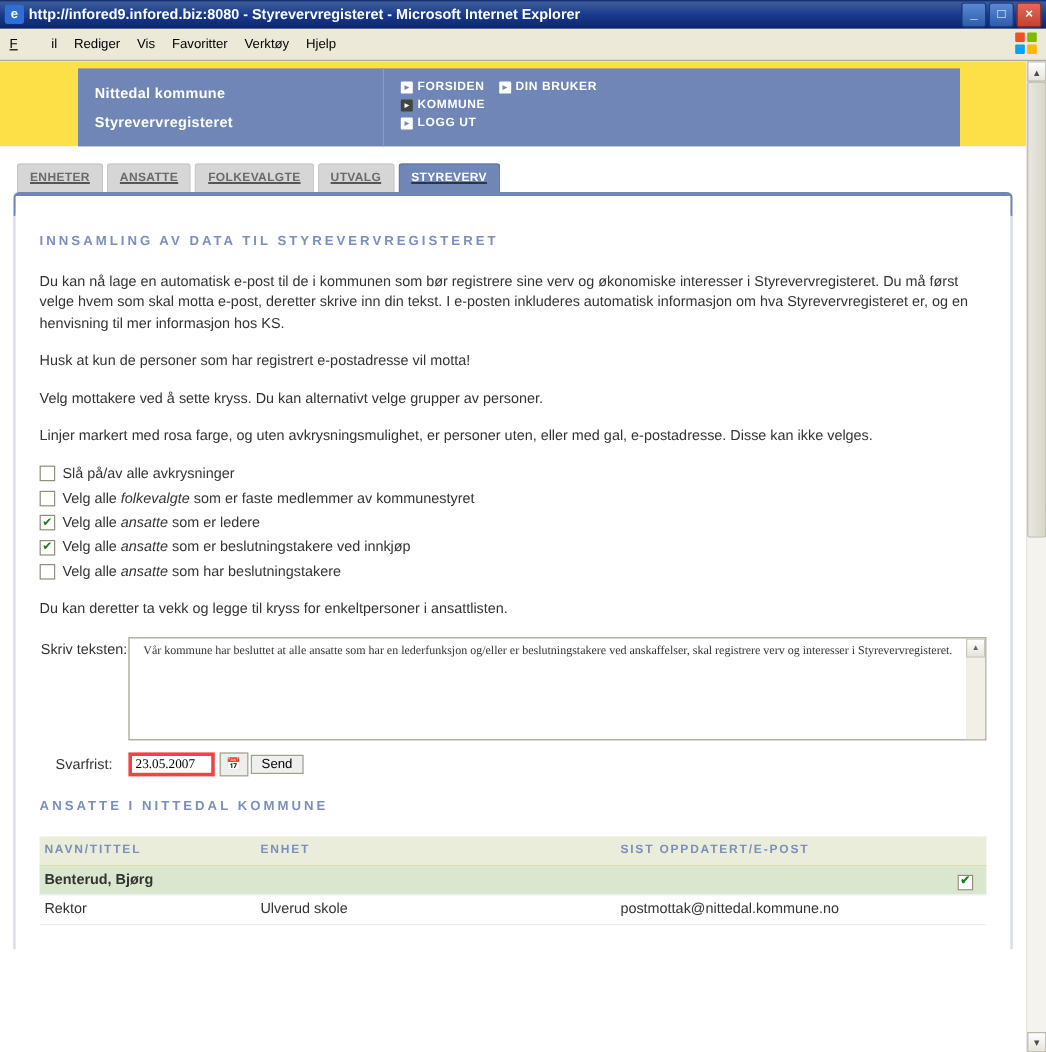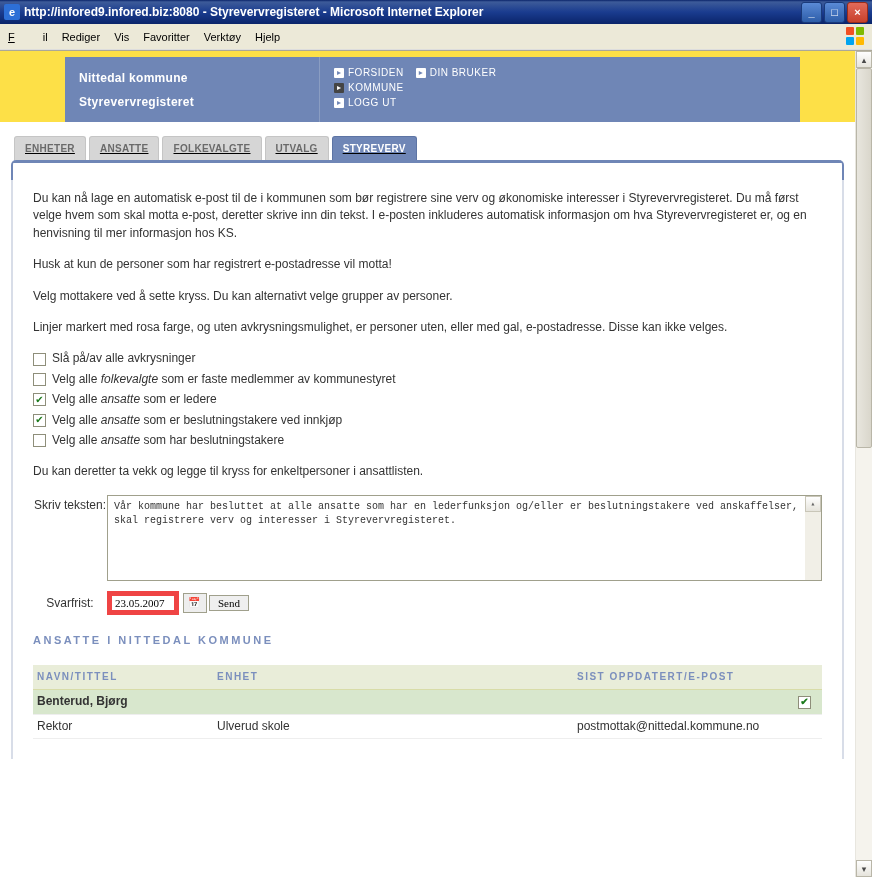--- a/index.html
+++ b/index.html
@@ -145,21 +145,21 @@
     display:inline-block;
     width:10px; height:10px;
     background:#fff;
     color:#6f86b6;
     font-size:8px;
     line-height:10px;
     text-align:center;
     border-radius:1px;
   }
   .arrow-icon.sel { background:#444; color:#fff;}
-  .navlink { color:#fff; font-weight:normal; font-size:10px; letter-spacing:.5px;}
+  .navlink { color:#fff; font-weight:bold; font-size:10px; letter-spacing:.5px;}
   .navline .col2 { margin-left: 8px;}
 
   
   .tabrow {
     background:#fff;
     padding:14px 0 0 14px;
     display:flex;
     gap:3px;
     border-bottom:0;
     text-decoration:underline;
@@ -230,78 +230,79 @@
   .checkbox.checked::after { content:"✔"; }
   .italic { font-style: italic; }
 
   .form-row { display:flex; align-items:flex-start; margin-bottom:10px; }
   .form-label { width:74px; flex:none; padding-top:2px;text-align:center;}
   .textarea {
     flex:1;
     height:86px;
     border:1px solid #a0a08c;
     background:#fff;
-    font-family:Liberation Mono, monospace;
+    font-family:Liberation Serif, serif;
     font-size:10px;
     padding:4px 22px;
     resize:none;
     position:relative;
+    text-align:center;
   }
   .textarea-inner {
     position:absolute; left:0; top:0; right:16px; bottom:0;
     padding:4px 6px;
     color:#333;
   }
   .textarea-scroll {
     position:absolute; right:0; top:0; bottom:0; width:16px;
     background:#f1efe7;
   }
   .textarea-scroll .sarrow{
     height:16px;border:1px solid #c9c6b8;background:linear-gradient(#fefefe,#e6e4dc);
     display:flex;align-items:center;justify-content:center;font-size:8px;color:#666;
   }
 
   .date-input {
     width:72px;
-    border:5px solid #ef4444;
+    border:3px solid #ef4444;
     background:#fff;
     font-size:11px;
     padding:1px 3px;
     font-family:Tahoma;
   }
   .calbtn {
     width:24px; height:20px;
     border:1px solid #a0a08c;
     background:#eee;
     display:inline-flex;
     align-items:center;justify-content:center;
     margin:0 2px 0 4px;
     font-size:10px;
   }
   .sendbtn {
     border:1px solid #a0a08c;
     background:#efefef;
     padding:1px 8px;
     font-size:11px;
-    font-family:Liberation Serif, serif;
+    font-family:Liberation Sans, sans-serif;
   }
 
   .table-head {
     background:#e9edd9;
     display:flex;
     color:#7b8fbd;
     font-size:10px;
     letter-spacing:1.5px;
     font-weight:bold;
     padding:5px 4px;
     border-bottom:1px solid #d8dca8;
     margin-top:10px;
   }
   .col-a{width:180px;}
-  .col-b{width:360px;}
+  .col-b{width:300px;}
   .col-c{flex:1;}
   .col-d{width:20px;}
   .table-row {
     display:flex;
     padding:3px 4px;
     font-size:12px;
     border-bottom:1px solid #eee;
   }
   .table-row.hl { background:#d8e7cd; font-weight:bold;}
   .table-row .col-d .checkbox { margin:auto; }
@@ -366,20 +367,21 @@
     <div class="tabrow">
       <div class="tab">ENHETER</div>
       <div class="tab">ANSATTE</div>
       <div class="tab">FOLKEVALGTE</div>
       <div class="tab">UTVALG</div>
       <div class="tab active">STYREVERV</div>
     </div>
     <div class="tabbar-under"></div>
 
     <div class="content">
+      <div class="section-title">INNSAMLING AV DATA TIL STYREVERVREGISTERET</div>
 
       <div class="para">Du kan nå lage en automatisk e-post til de i kommunen som bør registrere sine verv og økonomiske interesser i Styrevervregisteret. Du må først velge hvem som skal motta e-post, deretter skrive inn din tekst. I e-posten inkluderes automatisk informasjon om hva Styrevervregisteret er, og en henvisning til mer informasjon hos KS.</div>
       <div class="para">Husk at kun de personer som har registrert e-postadresse vil motta!</div>
       <div class="para">Velg mottakere ved å sette kryss. Du kan alternativt velge grupper av personer.</div>
       <div class="para">Linjer markert med rosa farge, og uten avkrysningsmulighet, er personer uten, eller med gal, e-postadresse. Disse kan ikke velges.</div>
 
       <div class="checklist">
         <div class="checkrow">
           <span class="checkbox"></span>
           <span>Slå på/av alle avkrysninger</span>

